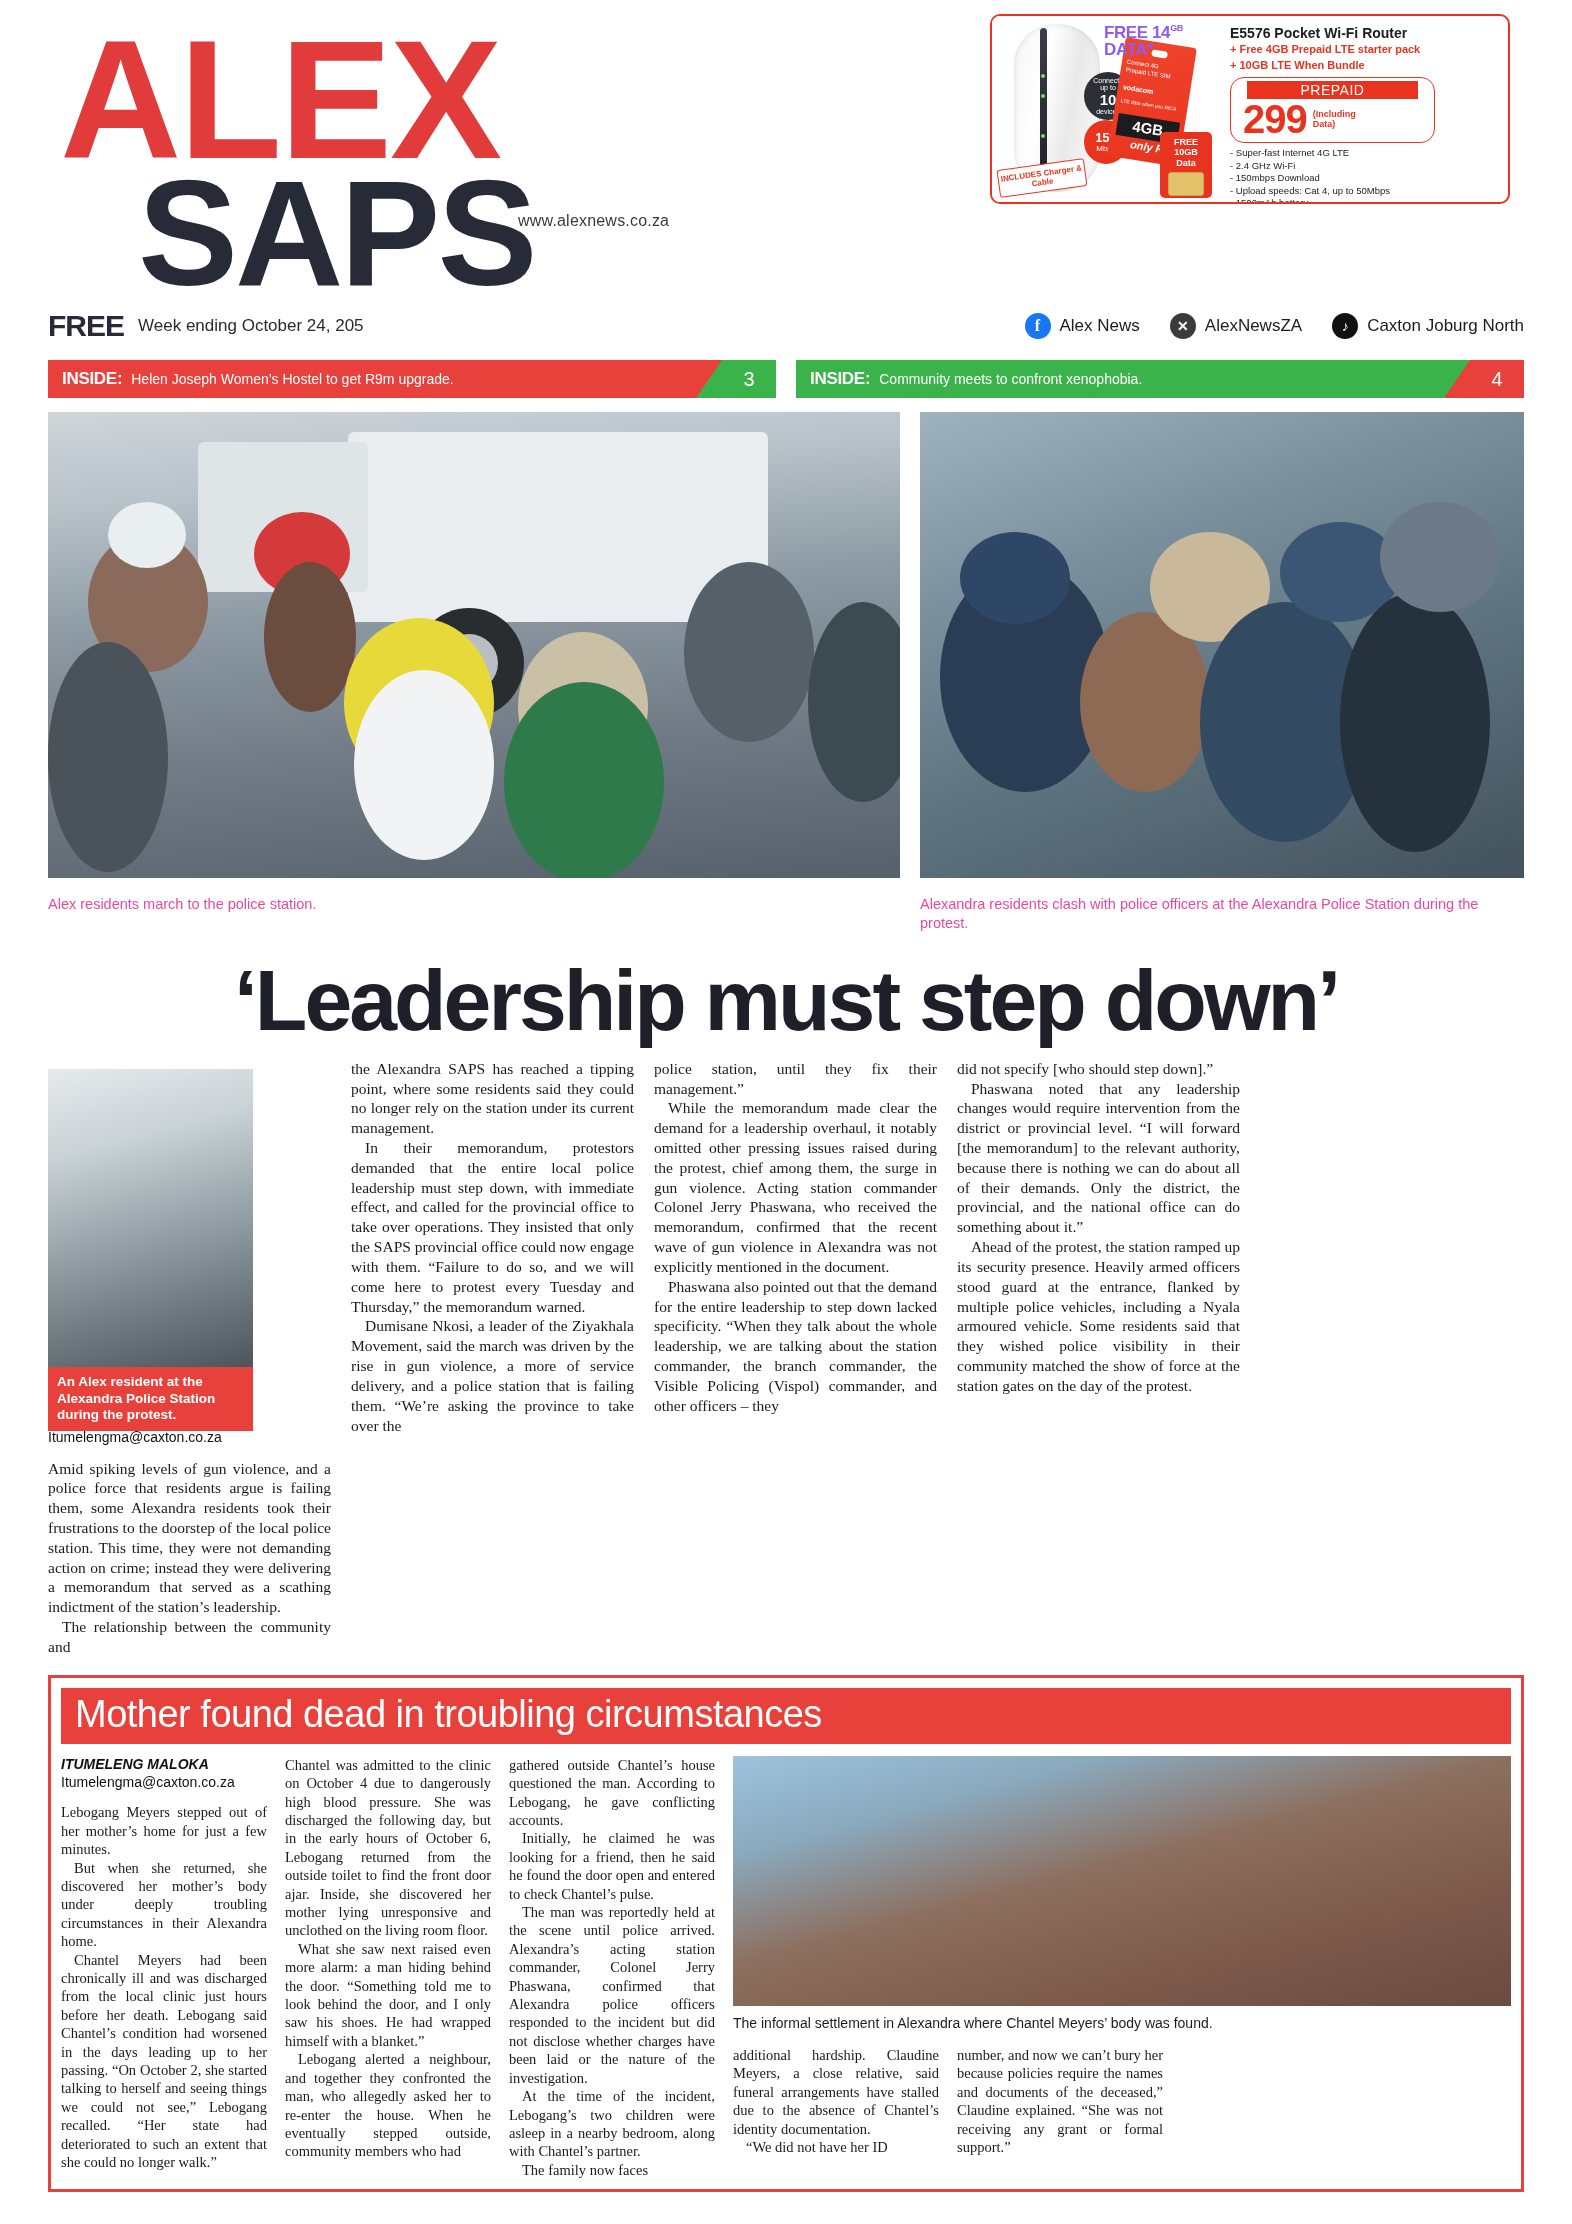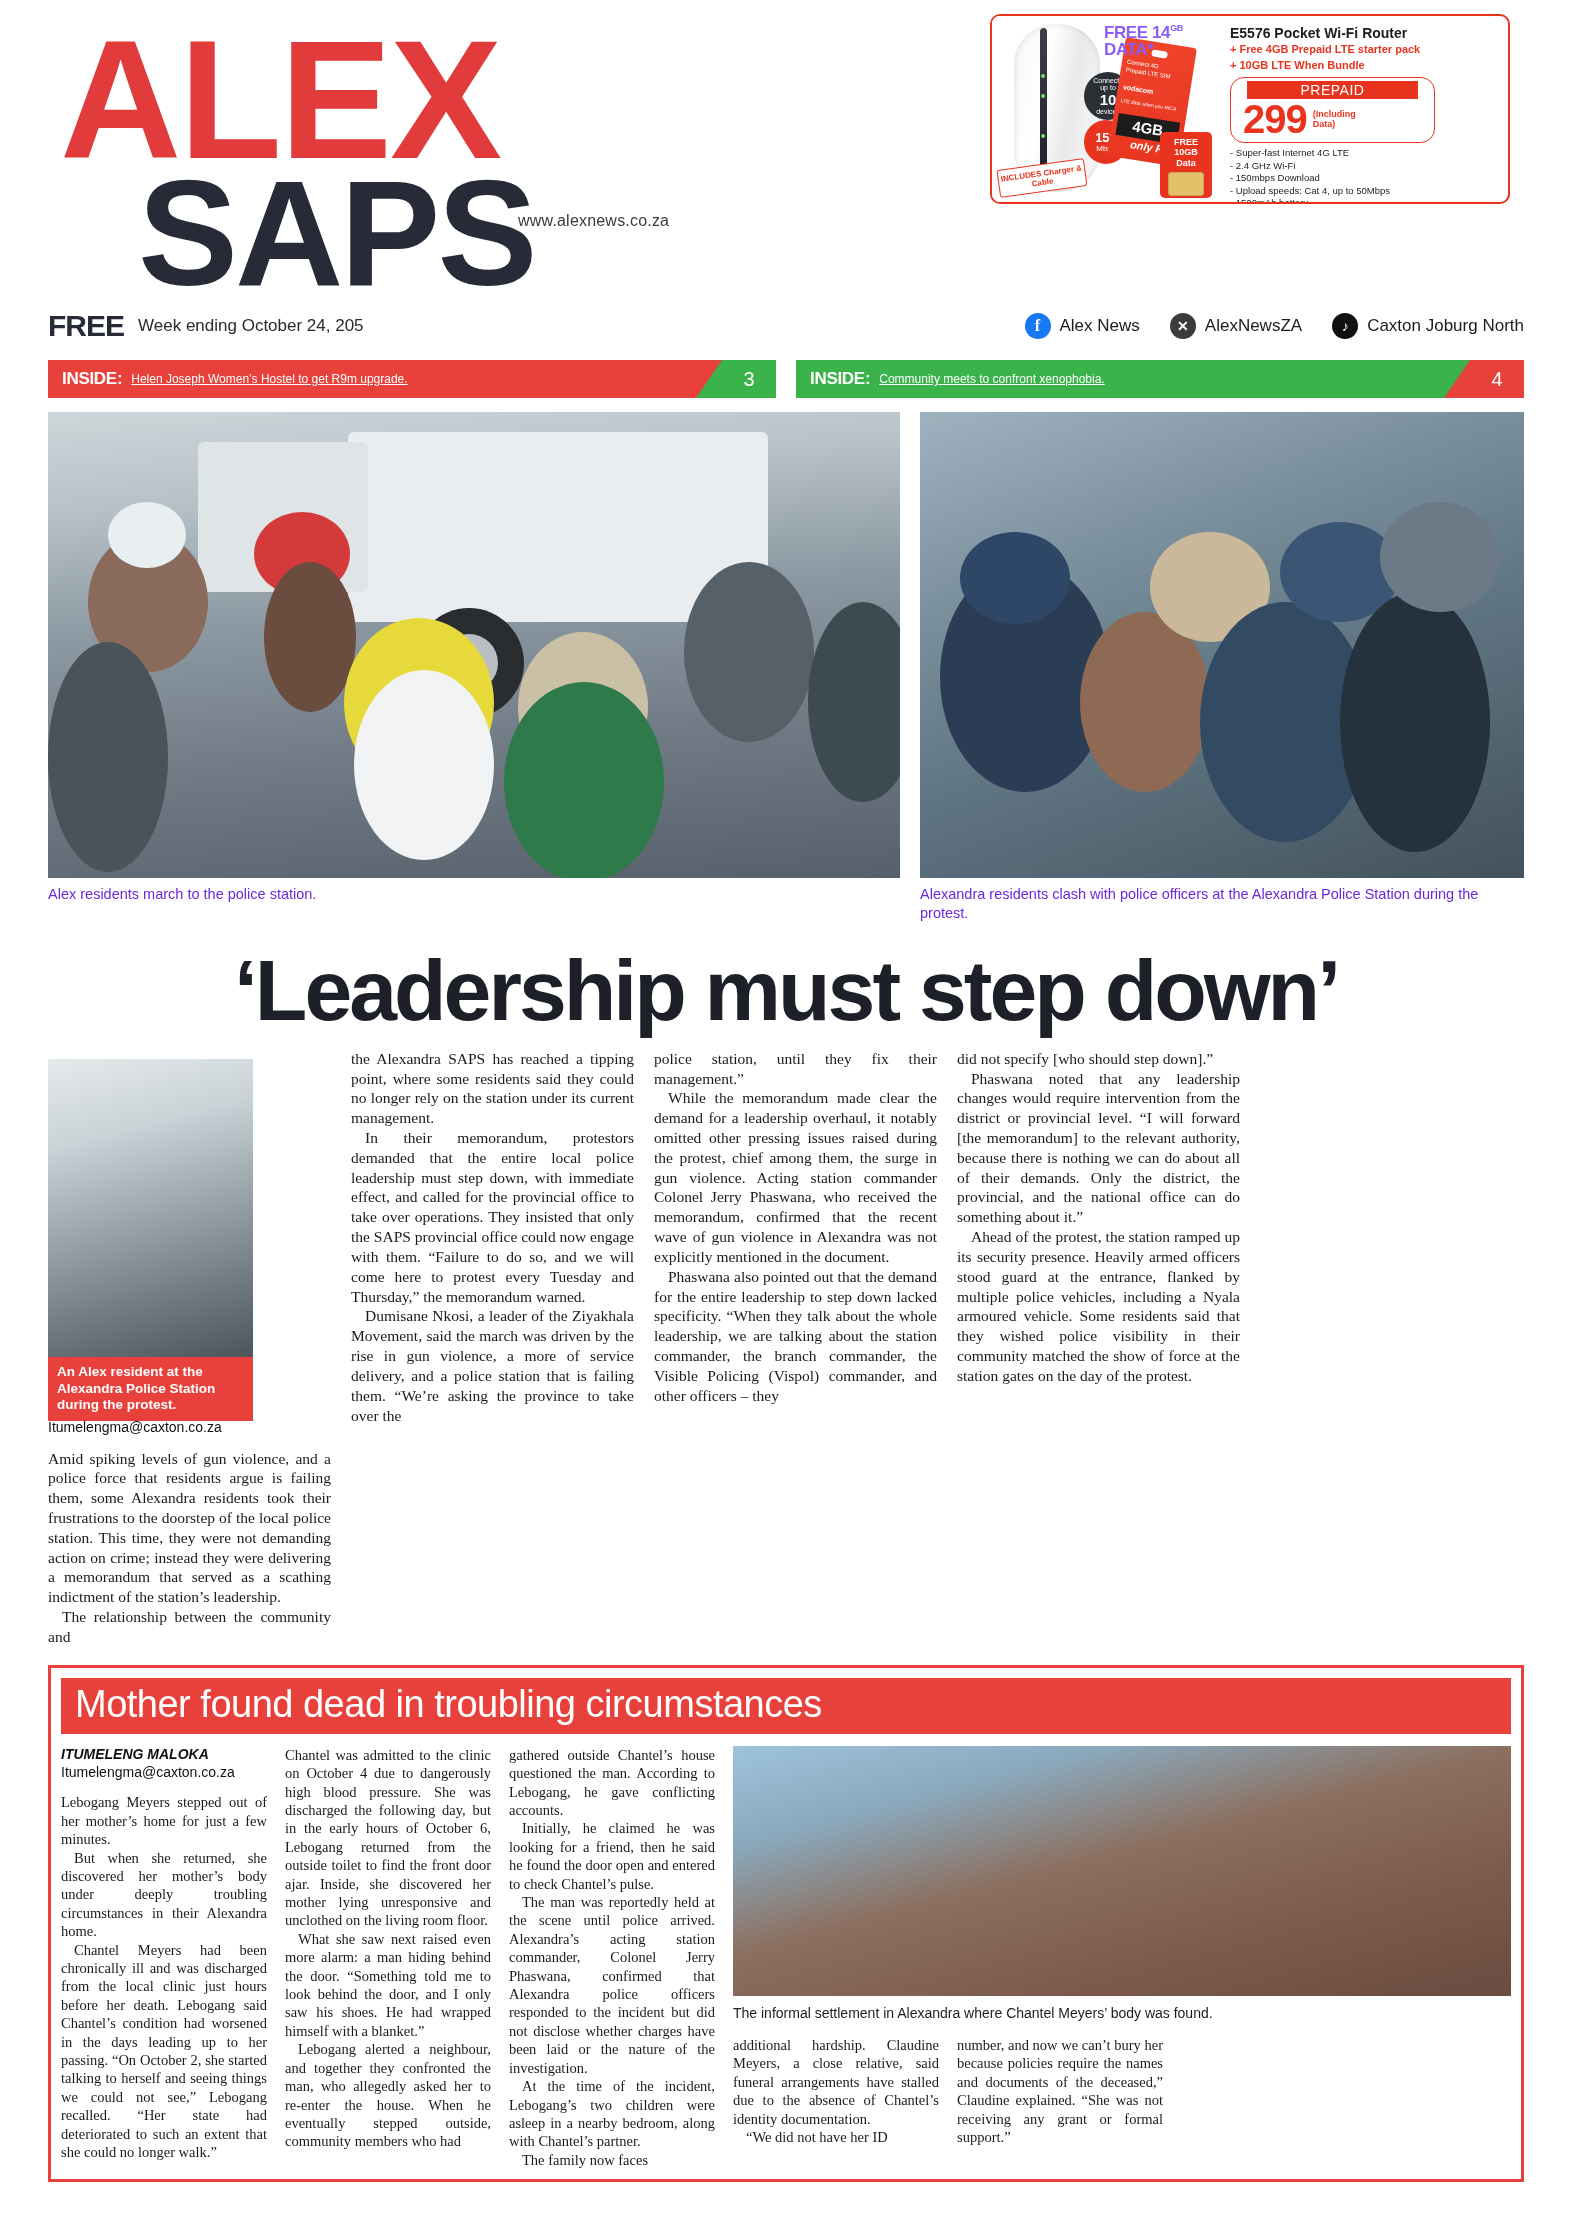--- a/index.html
+++ b/index.html
@@ -115,39 +115,39 @@
   .ic-fb { background: #1877f2; font-family: "Liberation Serif", serif; }
   .ic-x  { background: #3b3b3b; font-size: 14px; }
   .ic-tt { background: #111; font-size: 14px; }
 
   
   .teasers { display: flex; gap: 20px; margin-top: 12px; }
   .teaser { flex: 1; height: 38px; display: flex; align-items: stretch; position: relative; }
   .teaser-main { flex: 1; background: #e8413c; color: #fff; display: flex; align-items: center;
      padding-left: 14px; gap: 9px; }
   .teaser-lbl { font-size: 17px; font-weight: bold; letter-spacing: -.3px; }
-  .teaser-txt { font-size: 12px; text-decoration: underline; }
+  .teaser-txt { font-size: 14px; }
   .teaser-num { width: 54px; background: #3ab34a; color: #fff; font-size: 20px;
      display: flex; align-items: center; justify-content: center; }
   .teaser-slash { position: absolute; right: 54px; top: 0; width: 26px; height: 100%;
      background: #3ab34a; clip-path: polygon(100% 0, 100% 100%, 0 100%); }
   .t2 .teaser-main { background: #3ab34a; }
   .t2 .teaser-num { background: #e8413c; }
   .t2 .teaser-slash { background: #e8413c; }
 
   
   .photos { display: flex; gap: 20px; margin-top: 14px; }
   .photo-a { width: 852px; }
   .photo-b { flex: 1; }
   .ph { width: 100%; position: relative; overflow: hidden; }
   .ph-a { height: 466px; background:
       linear-gradient(175deg,#cfd6da 0%,#b7c2c9 18%,#8e9aa3 42%,#6f7a84 70%,#56606a 100%); }
   .ph-b { height: 466px; background:
       linear-gradient(160deg,#9fb3bf 0%,#7b909d 30%,#5e7380 60%,#43525c 100%); }
-  .cap { font-size: 14.5px; color: #6d28d9; margin-top: 7px; line-height: 1.3; }
+  .cap { font-size: 14.5px; color: #ec4899; margin-top: 17px; line-height: 1.3; }
 
   
   .blob { position: absolute; border-radius: 50%; }
   .van { position: absolute; background: #e9edef; border-radius: 6px; }
   .tyre { position: absolute; background: #2a2d30; border-radius: 50%; }
 
   
   .headline {
     font-family: "Liberation Sans", sans-serif;
     font-weight: bold; font-size: 86px; color: #1d2028;

